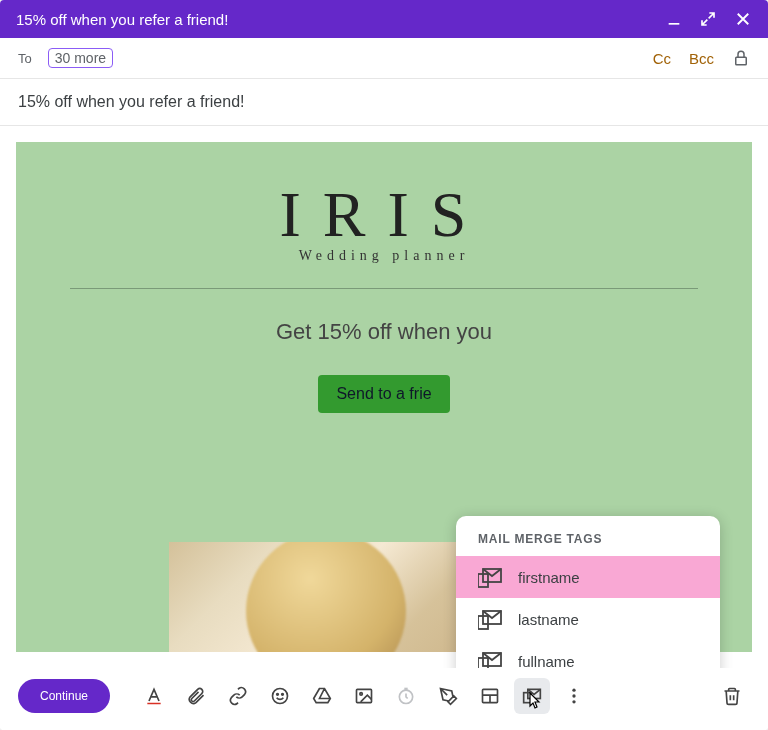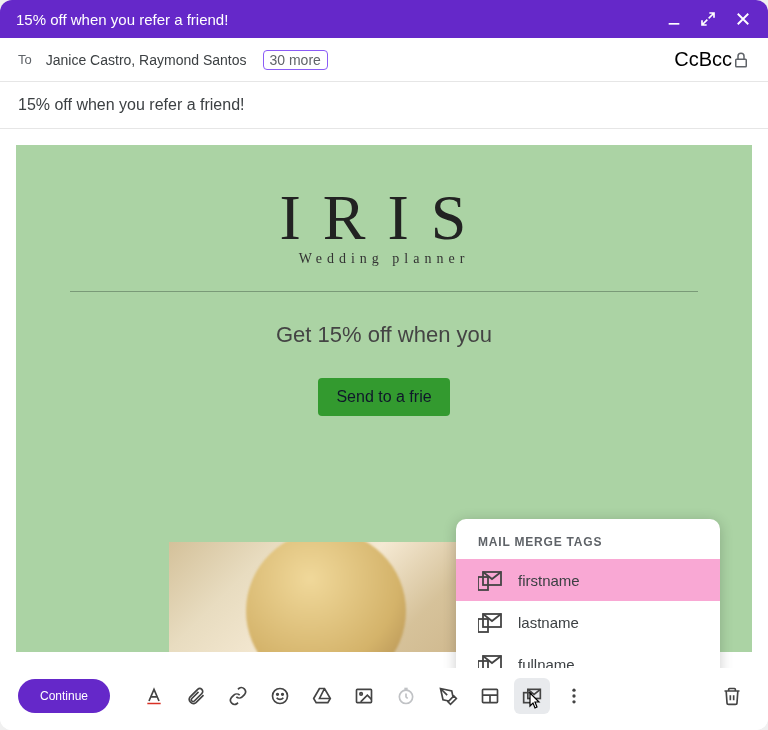--- a/index.html
+++ b/index.html
@@ -1,26 +1,26 @@
 <!DOCTYPE html>
 <html><head>
   <meta charset="utf-8">
   <style>
     * { box-sizing: border-box; margin: 0; padding: 0; }
     body { font-family: 'Google Sans', Arial, sans-serif; background: #f0f0f0; width: 768px; height: 730px; overflow: hidden; }
-    .container { background: #fff; width: 768px; height: 730px; display: flex; flex-direction: column; border-radius: 12px; overflow: hidden; }
+    .container { background: #fff; width: 768px; height: 730px; display: flex; flex-direction: column; border-radius: 4px; overflow: hidden; }
     .header { background: #6528c9; color: #fff; display: flex; align-items: center; justify-content: space-between; padding: 10px 16px; font-size: 15px; font-weight: 500; }
     .header-actions { display: flex; gap: 18px; align-items: center; }
     .header-actions .icon { color: #fff; cursor: pointer; }
     .to-row { display: flex; align-items: center; padding: 10px 18px; gap: 14px; border-bottom: 1px solid #e6e6e6; }
     .to-label { color: #5f6368; font-size: 13px; }
     .recipients { color: #3c4043; font-size: 14px; white-space: nowrap; flex: 0 0 auto; }
     .more-chip { border: 1px solid #8b5cf6; border-radius: 4px; padding: 1px 6px; color: #5f6368; font-size: 14px; margin-left: 2px; }
     .flex1 { flex: 1; }
-    .cc-bcc { display: flex; gap: 0; color: #000000; font-size: 20px; align-items: center; }
+    .cc-bcc { display: flex; gap: 18px; color: #a16207; font-size: 15px; align-items: center; }
     .lock-icon { width: 18px; height: 18px; color: #5f6368; }
     .subject-row { padding: 14px 18px; border-bottom: 1px solid #e6e6e6; color: #3c4043; font-size: 16px; }
     .body-area { flex: 1; padding: 16px; position: relative; overflow: hidden; }
     .email-body { background: #abd3a4; width: 100%; height: 100%; padding: 22px 44px 0 44px; text-align: center; color: #333; position: relative; }
     .brand { font-family: 'Times New Roman', serif; font-weight: 300; font-size: 64px; letter-spacing: 22px; margin-top: 14px; color: #222; }
     .subbrand { font-family: 'Times New Roman', serif; font-size: 14px; letter-spacing: 5px; color: #333; margin-top: -4px; margin-bottom: 24px; }
     .hr { height: 1px; background: #7a9a78; margin: 0 10px 30px 10px; }
     .greet { font-size: 22px; color: #444; margin-bottom: 6px; }
     .promo { font-size: 22px; color: #444; }
     .cta { display: inline-block; background: #339a2f; color: #0f172a; border-radius: 4px; padding: 10px 18px; font-size: 16px; margin-top: 30px; }
@@ -61,21 +61,20 @@
       <span class="icon">
         <svg width="18" height="18" viewBox="0 0 24 24" fill="none" stroke="currentColor" stroke-width="2.5">
             <path d="M5 5l14 14M19 5L5 19"></path>
           </svg>
       </span>
     </div>
   </div>
 
   <div class="to-row">
     <span class="to-label">To</span>
-    <span class="recipients">Janice Castro, Raymond Santos</span>
     <span class="more-chip">30 more</span>
     <span class="flex1"></span>
     <div class="cc-bcc">
       <span>Cc</span>
       <span>Bcc</span>
       <span class="lock-icon">
         <svg width="18" height="18" viewBox="0 0 24 24" fill="none" stroke="currentColor" stroke-width="2">
             <rect x="5" y="11" width="14" height="10" rx="1"></rect>
             <path d="M8 11V7a4 4 0 018 0v4"></path>
           </svg>

